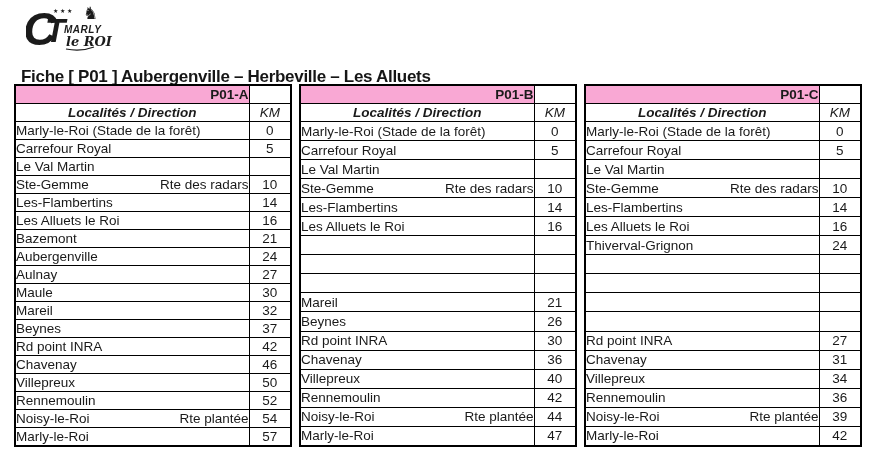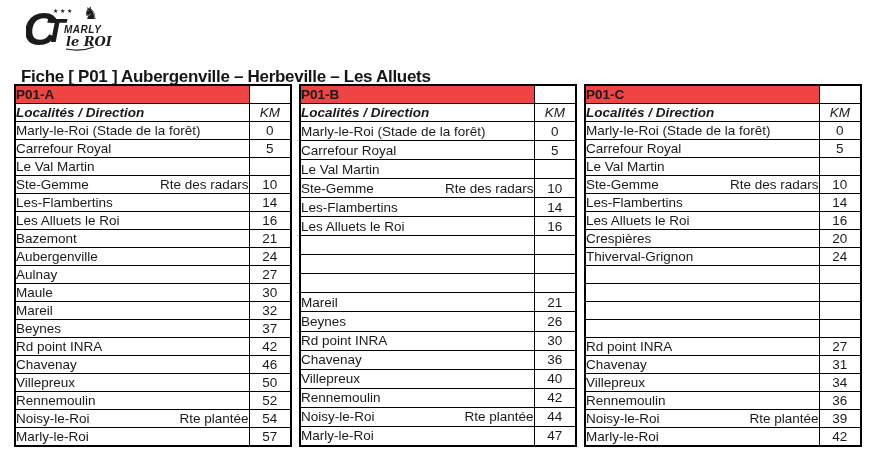--- a/index.html
+++ b/index.html
@@ -26,26 +26,26 @@
     border:2px solid #000;
   }
   table.route th, table.route td{
     border:1px solid #000;
     height:17px;line-height:17px;
     padding:0;font-size:13.5px;
     overflow:hidden;white-space:nowrap;
     vertical-align:middle;
   }
   th.tname{
-    background:#ef4444;font-weight:bold;font-size:13px;
-    text-align:left;font-style:normal;
+    background:#f9a8d4;font-weight:bold;font-size:13px;
+    text-align:right;font-style:normal;
   }
   th.tname-spacer{background:#ffffff;}
   th.chead{
-    font-style:italic;font-weight:bold;text-align:left;
+    font-style:italic;font-weight:bold;text-align:center;
     padding-left:4px;
     margin-top:13px;
   }
   th.kmhead{
     font-style:italic;font-weight:normal;text-align:center;
   }
   td.loc{text-align:left;padding-left:4px;padding-right:7px;}
   td.loc .note{float:right;text-align:center;}
   td.km{text-align:center;}
   .lsvg text{fill:#1b1b1b;}
@@ -281,24 +281,20 @@
         </tr>
         <tr>
           <td class="loc"><span>Les-Flambertins</span></td>
           <td class="km">14</td>
         </tr>
         <tr>
           <td class="loc"><span>Les Alluets le Roi</span></td>
           <td class="km">16</td>
         </tr>
         <tr>
-          <td class="loc"><span>Crespières</span></td>
-          <td class="km">20</td>
-        </tr>
-        <tr>
           <td class="loc"><span>Thiverval-Grignon</span></td>
           <td class="km">24</td>
         </tr>
         <tr>
           <td class="loc"><span></span></td>
           <td class="km"></td>
         </tr>
         <tr>
           <td class="loc"><span></span></td>
           <td class="km"></td>

